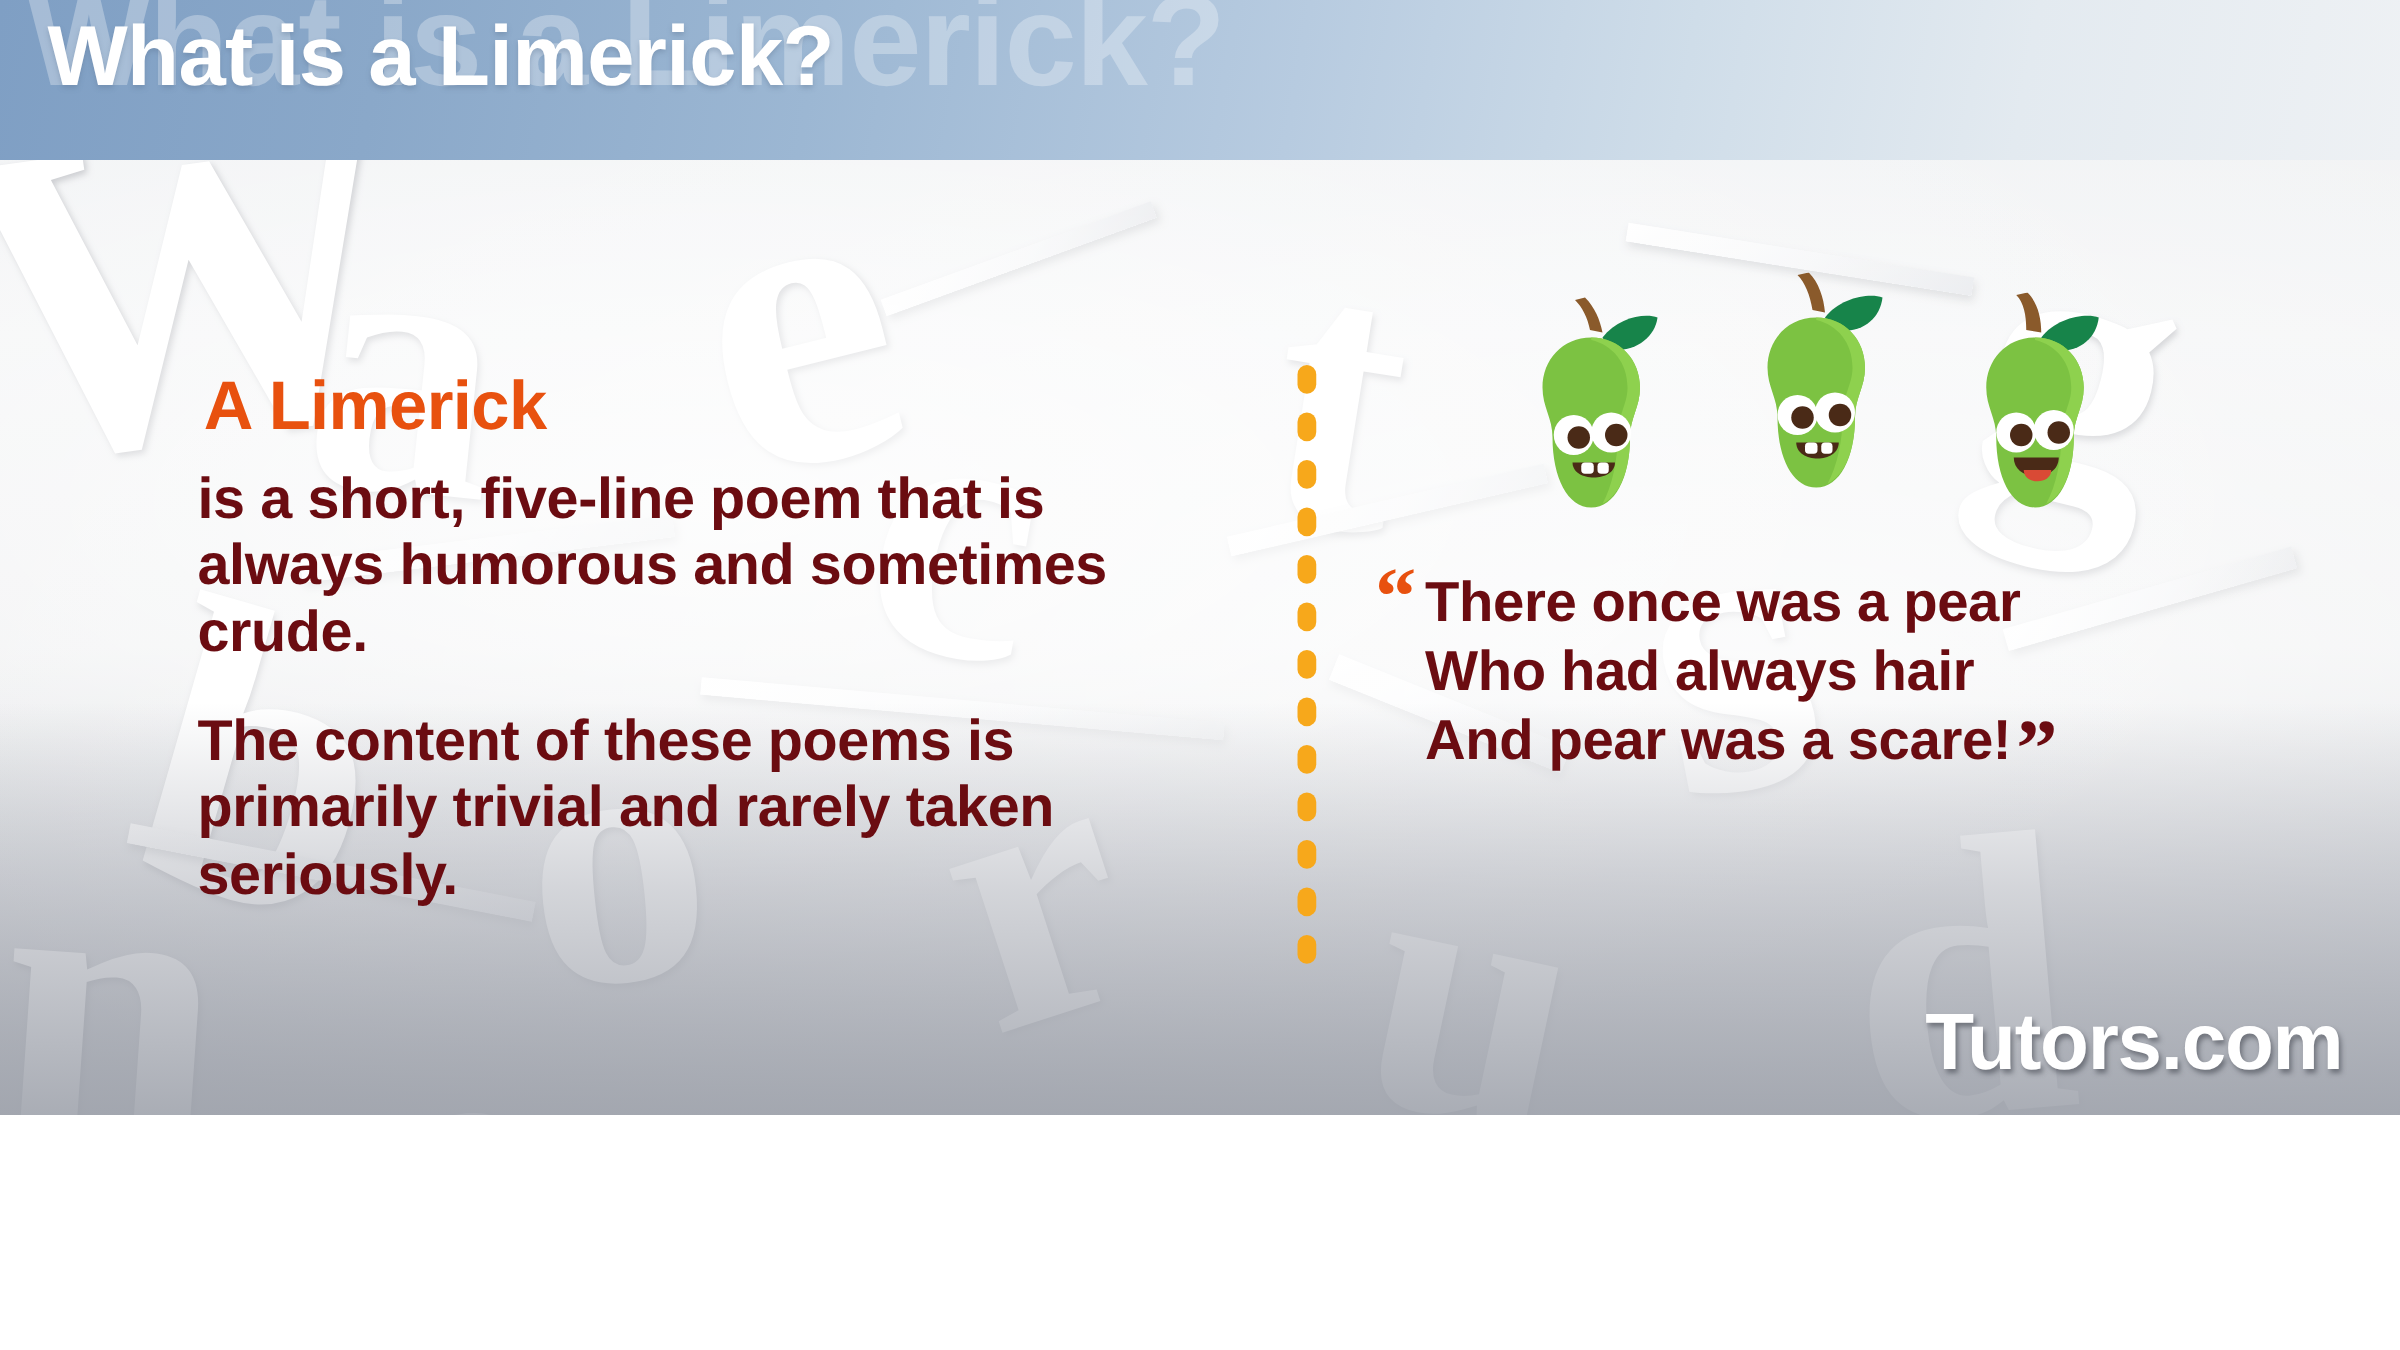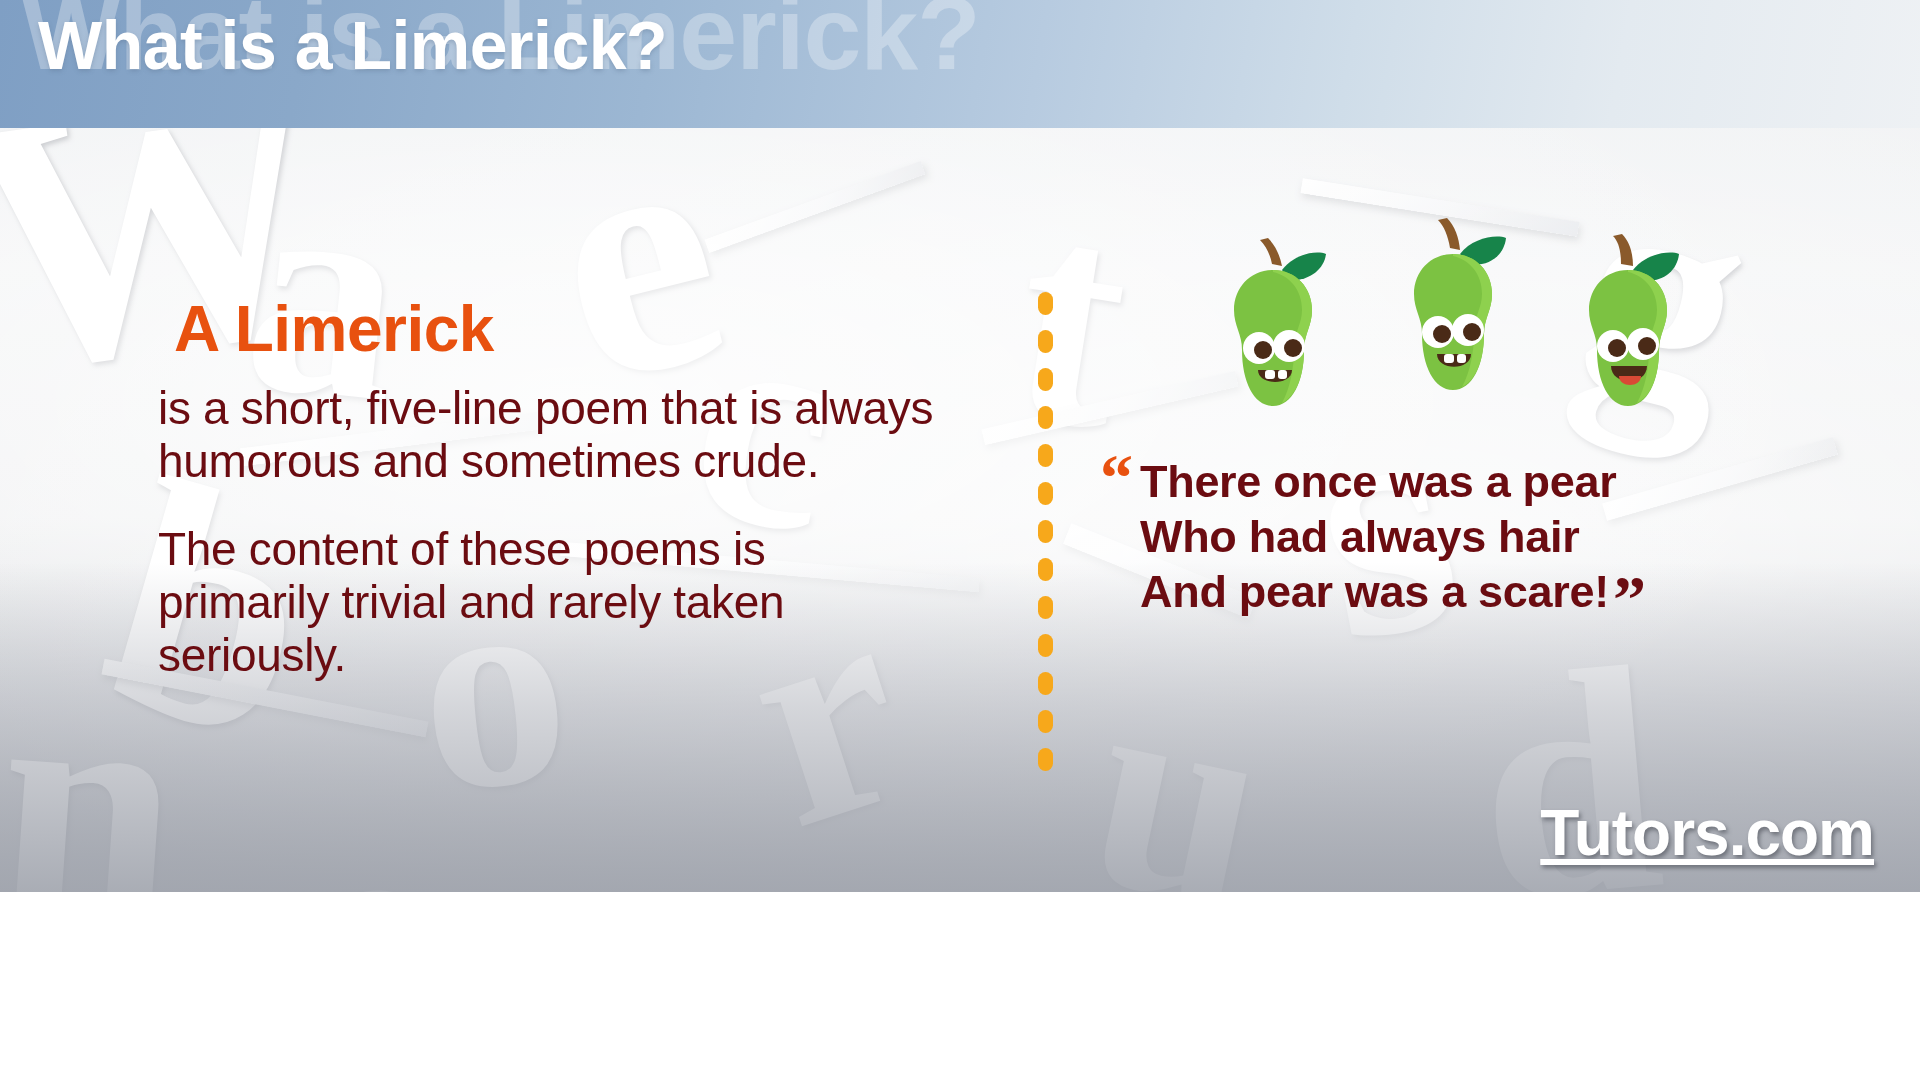--- a/index.html
+++ b/index.html
@@ -77,29 +77,29 @@
     text-shadow: 0 2px 4px rgba(90,112,140,0.35);
   }
 
   
   #left-col {
     position: absolute;
     left: 158px; top: 292px;
     width: 790px;
   }
   #left-heading {
-    font-size: 64px;
+    font-size: 55px;
     font-weight: bold;
     color: #e8510f;
-    margin: 0 0 16px 16px;
+    margin: 0 0 16px 5px;
     letter-spacing: -0.5px;
   }
   .body-para {
     font-size: 46px;
-    font-weight: normal;
+    font-weight: bold;
     color: #6b0c11;
     line-height: 1.16;
     margin: 0 0 34px 0;
     letter-spacing: -0.3px;
   }
   .body-para:last-child { margin-bottom: 0; }
 
   
   #divider {
     position: absolute;
@@ -168,21 +168,20 @@
 
   
   #logo {
     position: absolute;
     right: 46px; bottom: 22px;
     font-size: 64px;
     font-weight: bold;
     color: #ffffff;
     letter-spacing: -1px;
     text-shadow: 2px 3px 4px rgba(60,64,72,0.55);
-    text-decoration: underline;
   }
 </style>
 </head>
 <body>
 
 <div id="slide">
 
   <div class="bg-base"></div>
 
   <div class="bg-letters">

